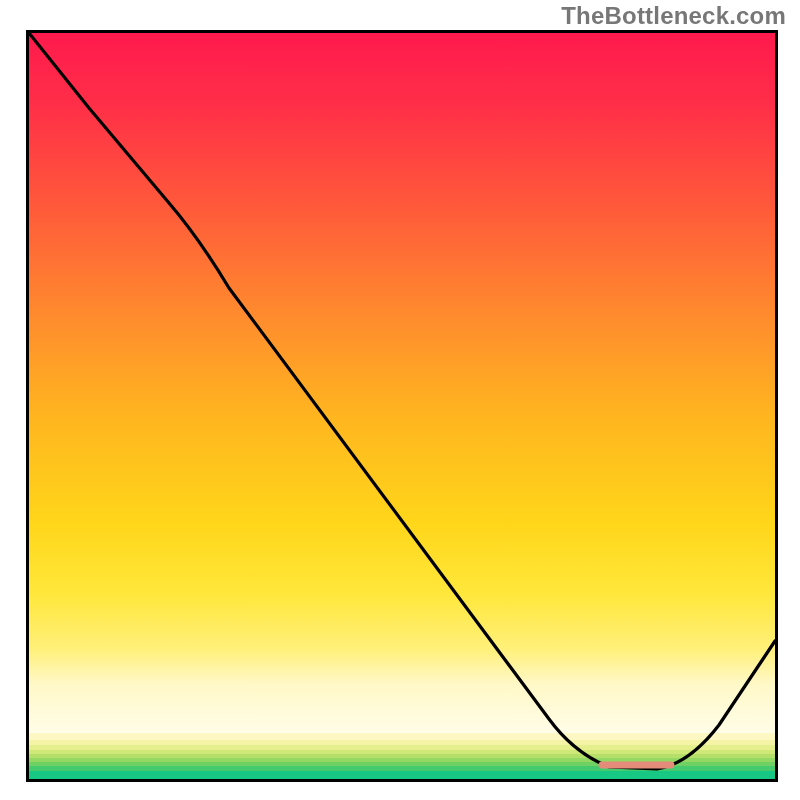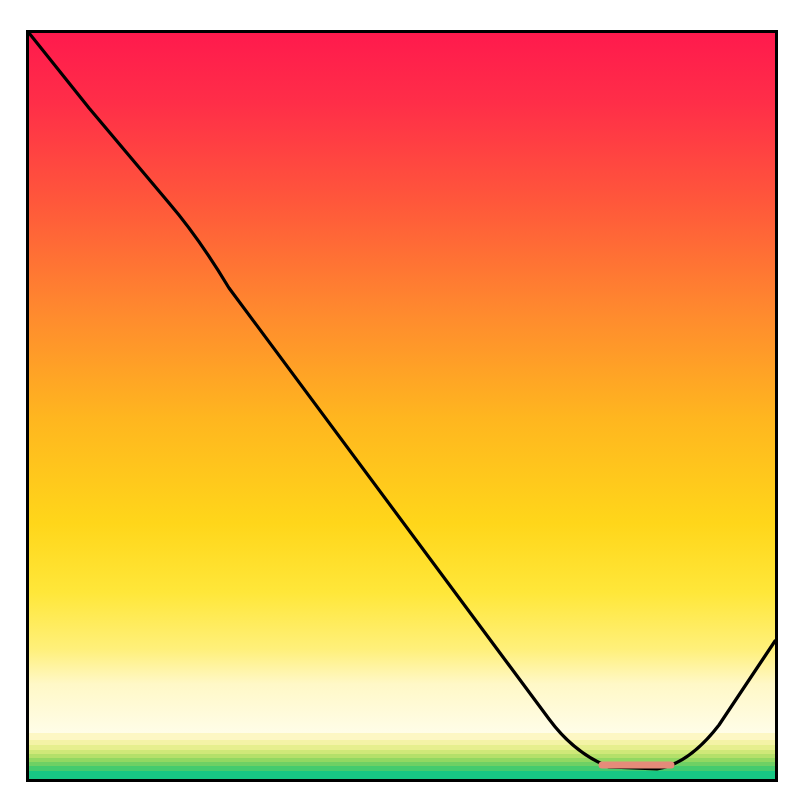--- a/index.html
+++ b/index.html
@@ -36,20 +36,21 @@
   }
   .gradient {
     position: absolute;
     inset: 0;
   }
 </style>
 </head>
 <body>
 <div class="wrap">
 
+  <div class="attribution">TheBottleneck.com</div>
 
   <div class="plot">
 
     <svg class="gradient" viewBox="0 0 746 746" preserveAspectRatio="none">
       <defs>
 
         <linearGradient id="mainGrad" x1="0" y1="0" x2="0" y2="1">
           <stop offset="0" stop-color="#ff1a4d"></stop>
           <stop offset="0.10" stop-color="#ff2e48"></stop>
           <stop offset="0.25" stop-color="#ff5a3a"></stop>

